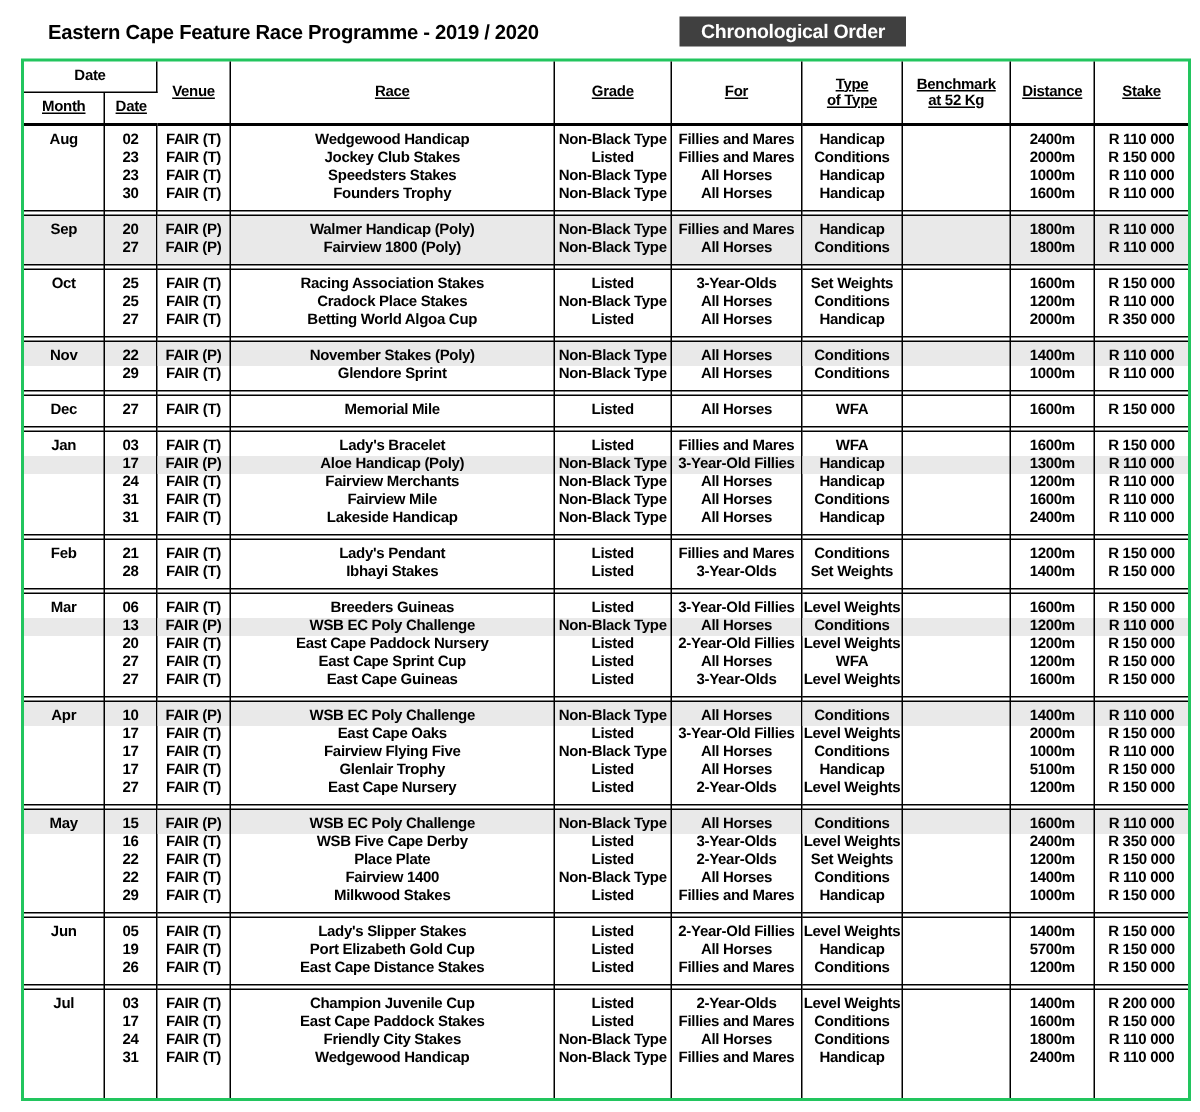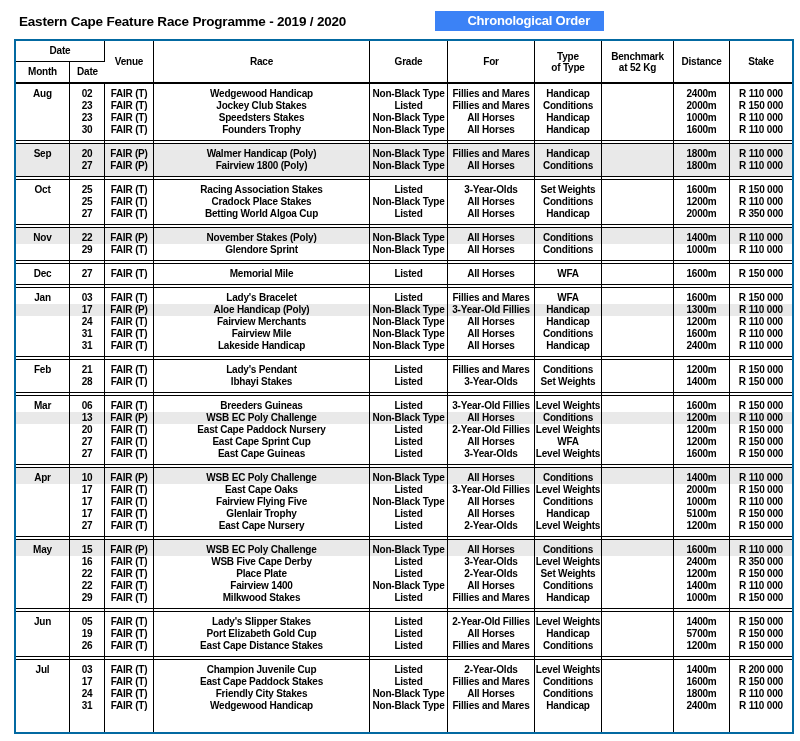--- a/index.html
+++ b/index.html
@@ -3,42 +3,42 @@
 <meta charset="utf-8">
 <style>
   html,body{margin:0;padding:0;background:#fff;}
   body{
     width:800px;height:741px;overflow:hidden;
     font-family:"Liberation Sans",sans-serif;
     font-weight:700;color:#000;
     -webkit-font-smoothing:antialiased;
   }
   .page{padding:9px 12px 0 12px;}
-  .titlebar{display:flex;align-items:center;height:24px;margin:0 12px 6px 7px;}
+  .titlebar{display:flex;align-items:center;height:24px;margin:0 12px 6px 20px;}
   .doc-title{font-size:13.5px;letter-spacing:-0.2px;white-space:nowrap;}
   .order-badge{
     margin-left:auto;margin-right:172px;
-    background:#3b82f6;color:#fff;
+    background:#404040;color:#fff;
     font-size:13px;letter-spacing:-0.2px;
-    padding:2px 14px 3px 32px;white-space:nowrap;
+    padding:2px 14px 3px 14px;white-space:nowrap;
   }
   table.race{
     table-layout:fixed;border-collapse:separate;border-spacing:0;
-    width:778px;border:2px solid #0369a1;margin-left:2px;
+    width:778px;border:2px solid #22c55e;margin-left:2px;
   }
   .race th,.race td{
     font-size:10px;font-weight:700;text-align:center;
     padding:0;line-height:12px;letter-spacing:-0.2px;
     border-right:1px solid #000;
     overflow:hidden;white-space:nowrap;
   }
   .race th:last-child,.race td:last-child{border-right:none;}
   
   .race thead th{vertical-align:middle;height:20px;}
-  .race thead .hd-bottom{border-bottom:2px solid #000;}
+  .race thead .hd-bottom{border-bottom:2px solid #000;text-decoration:underline;}
   .race thead .date-group{border-bottom:1px solid #000;}
   .race thead .two-line{line-height:11px;white-space:normal;text-align:center;}
   
   .race td{height:12px;vertical-align:top;}
   tr.pt td{padding-top:4px;}
   tr.pb td{padding-bottom:4px;}
   tr.pb-big td{padding-bottom:20px;}
   tr.shaded td{background:#e9e9e9;}
   tr.spacer td{
     height:2px;line-height:2px;

